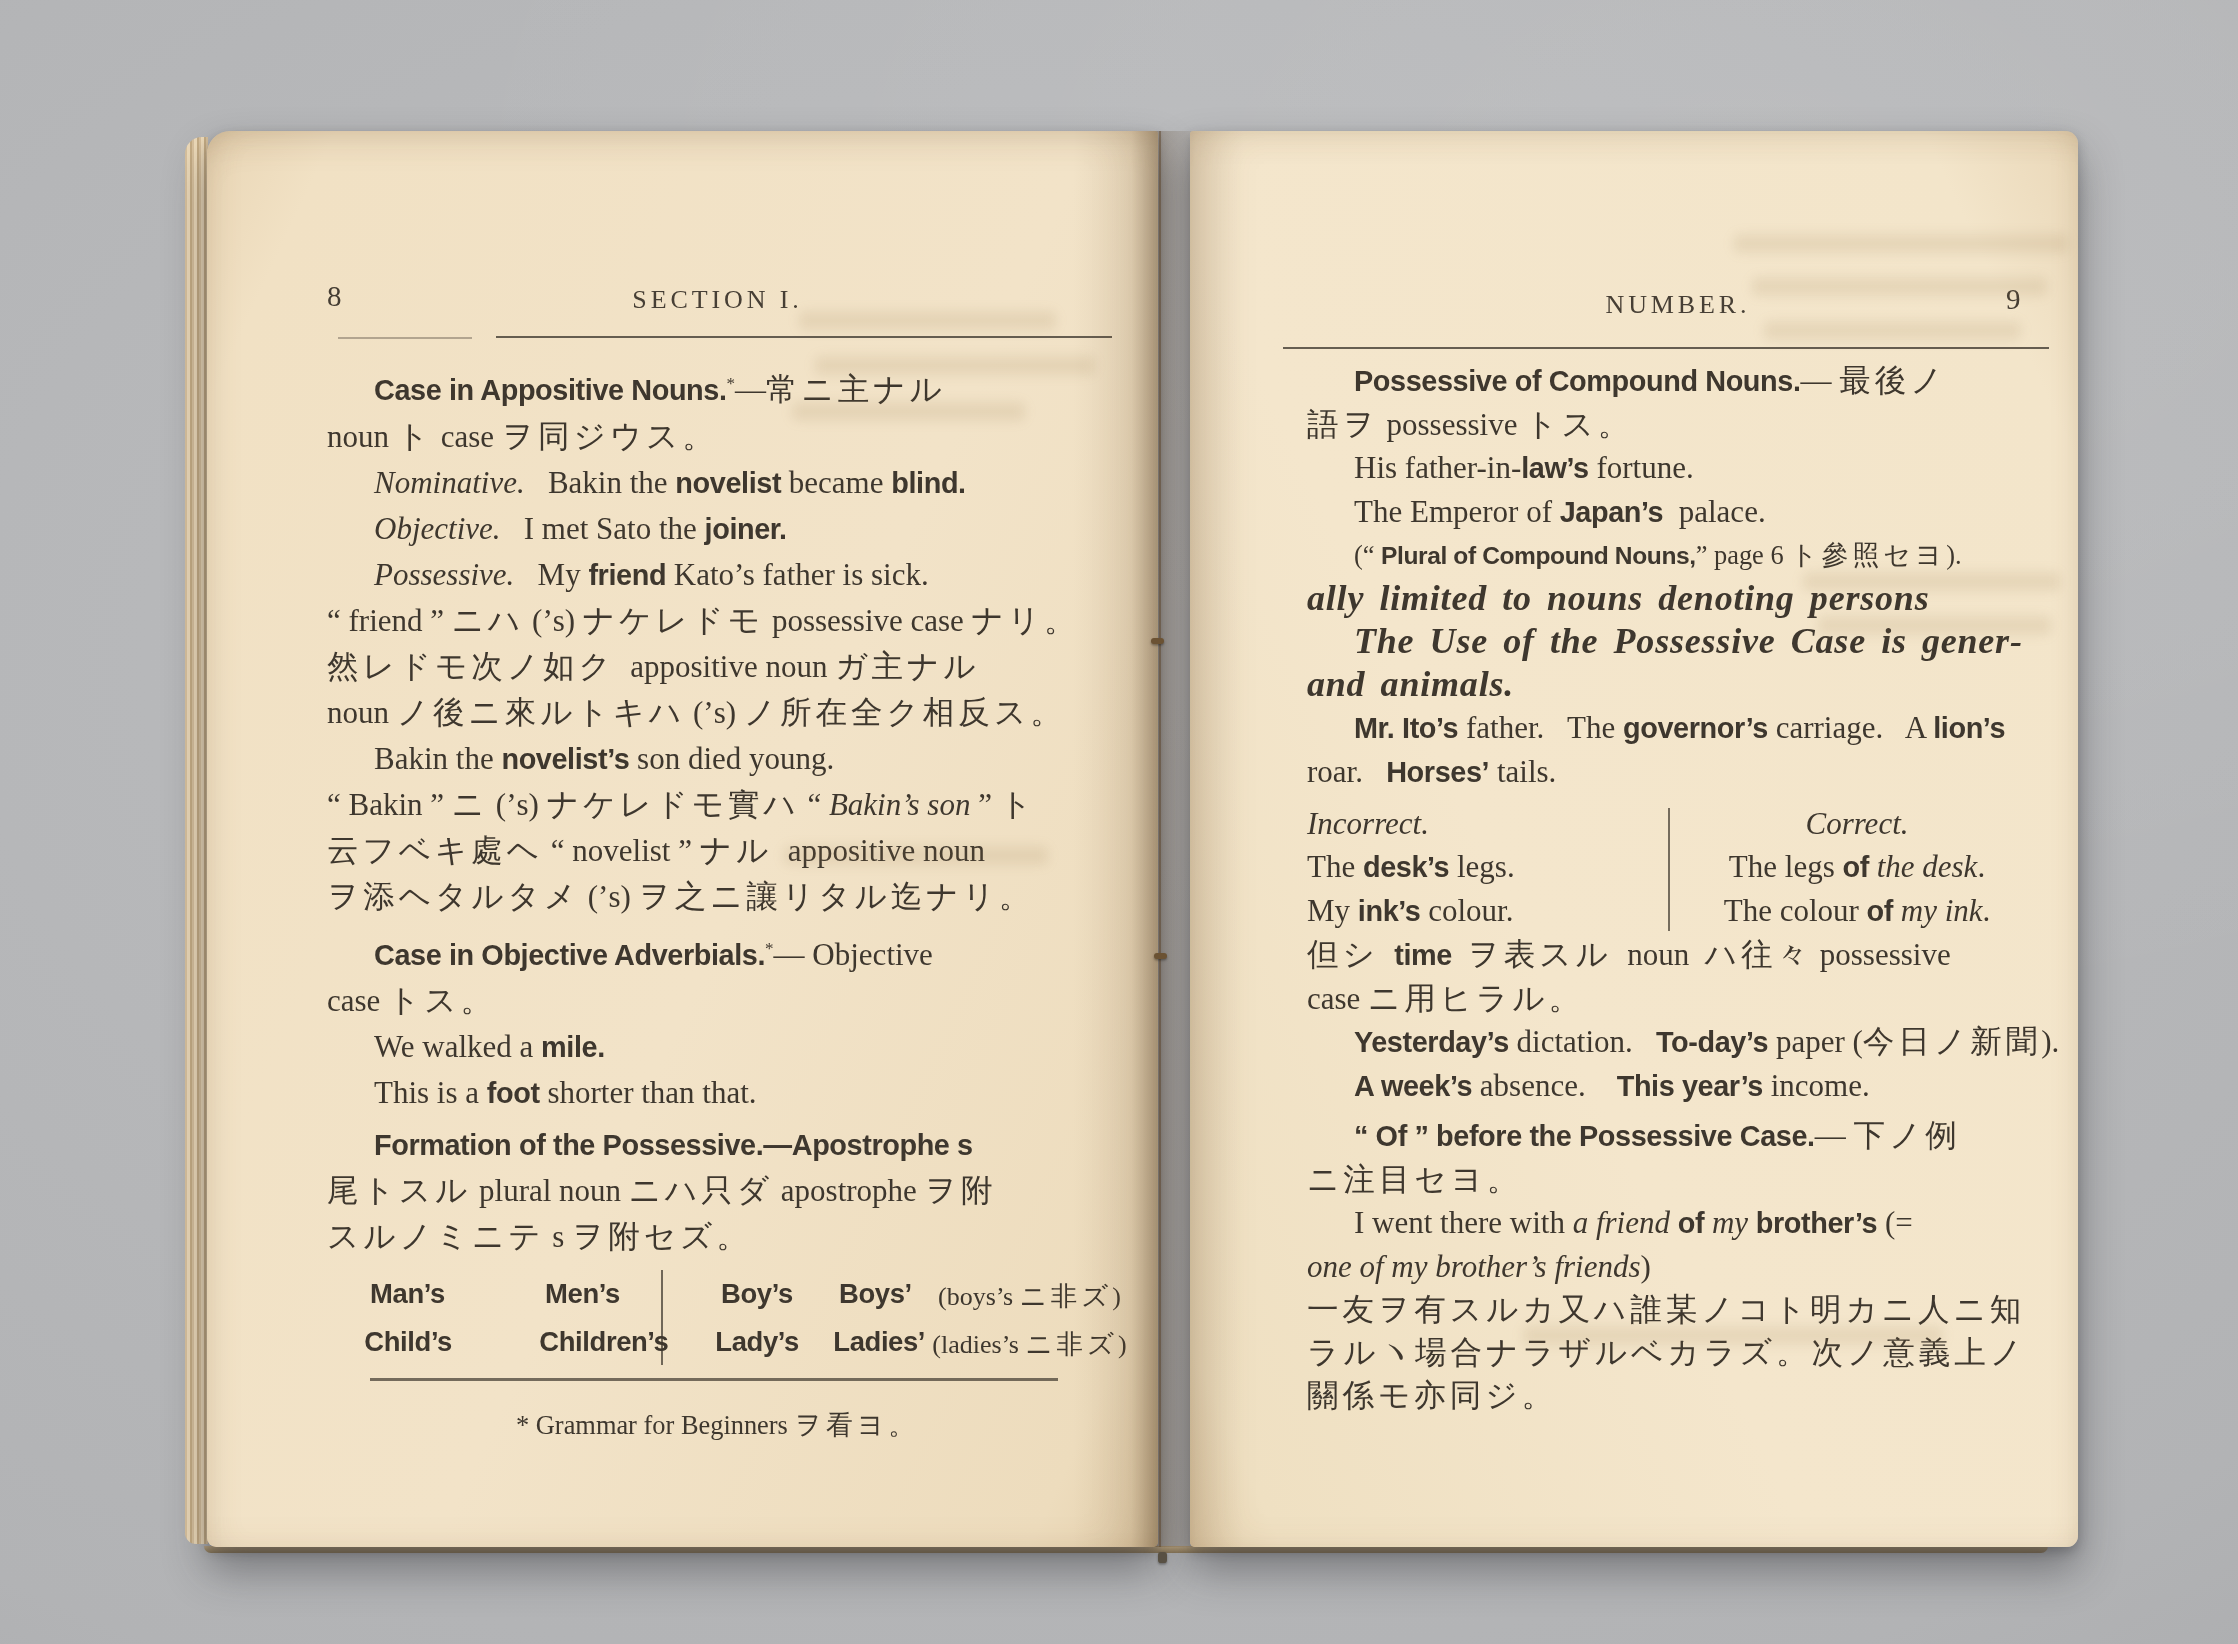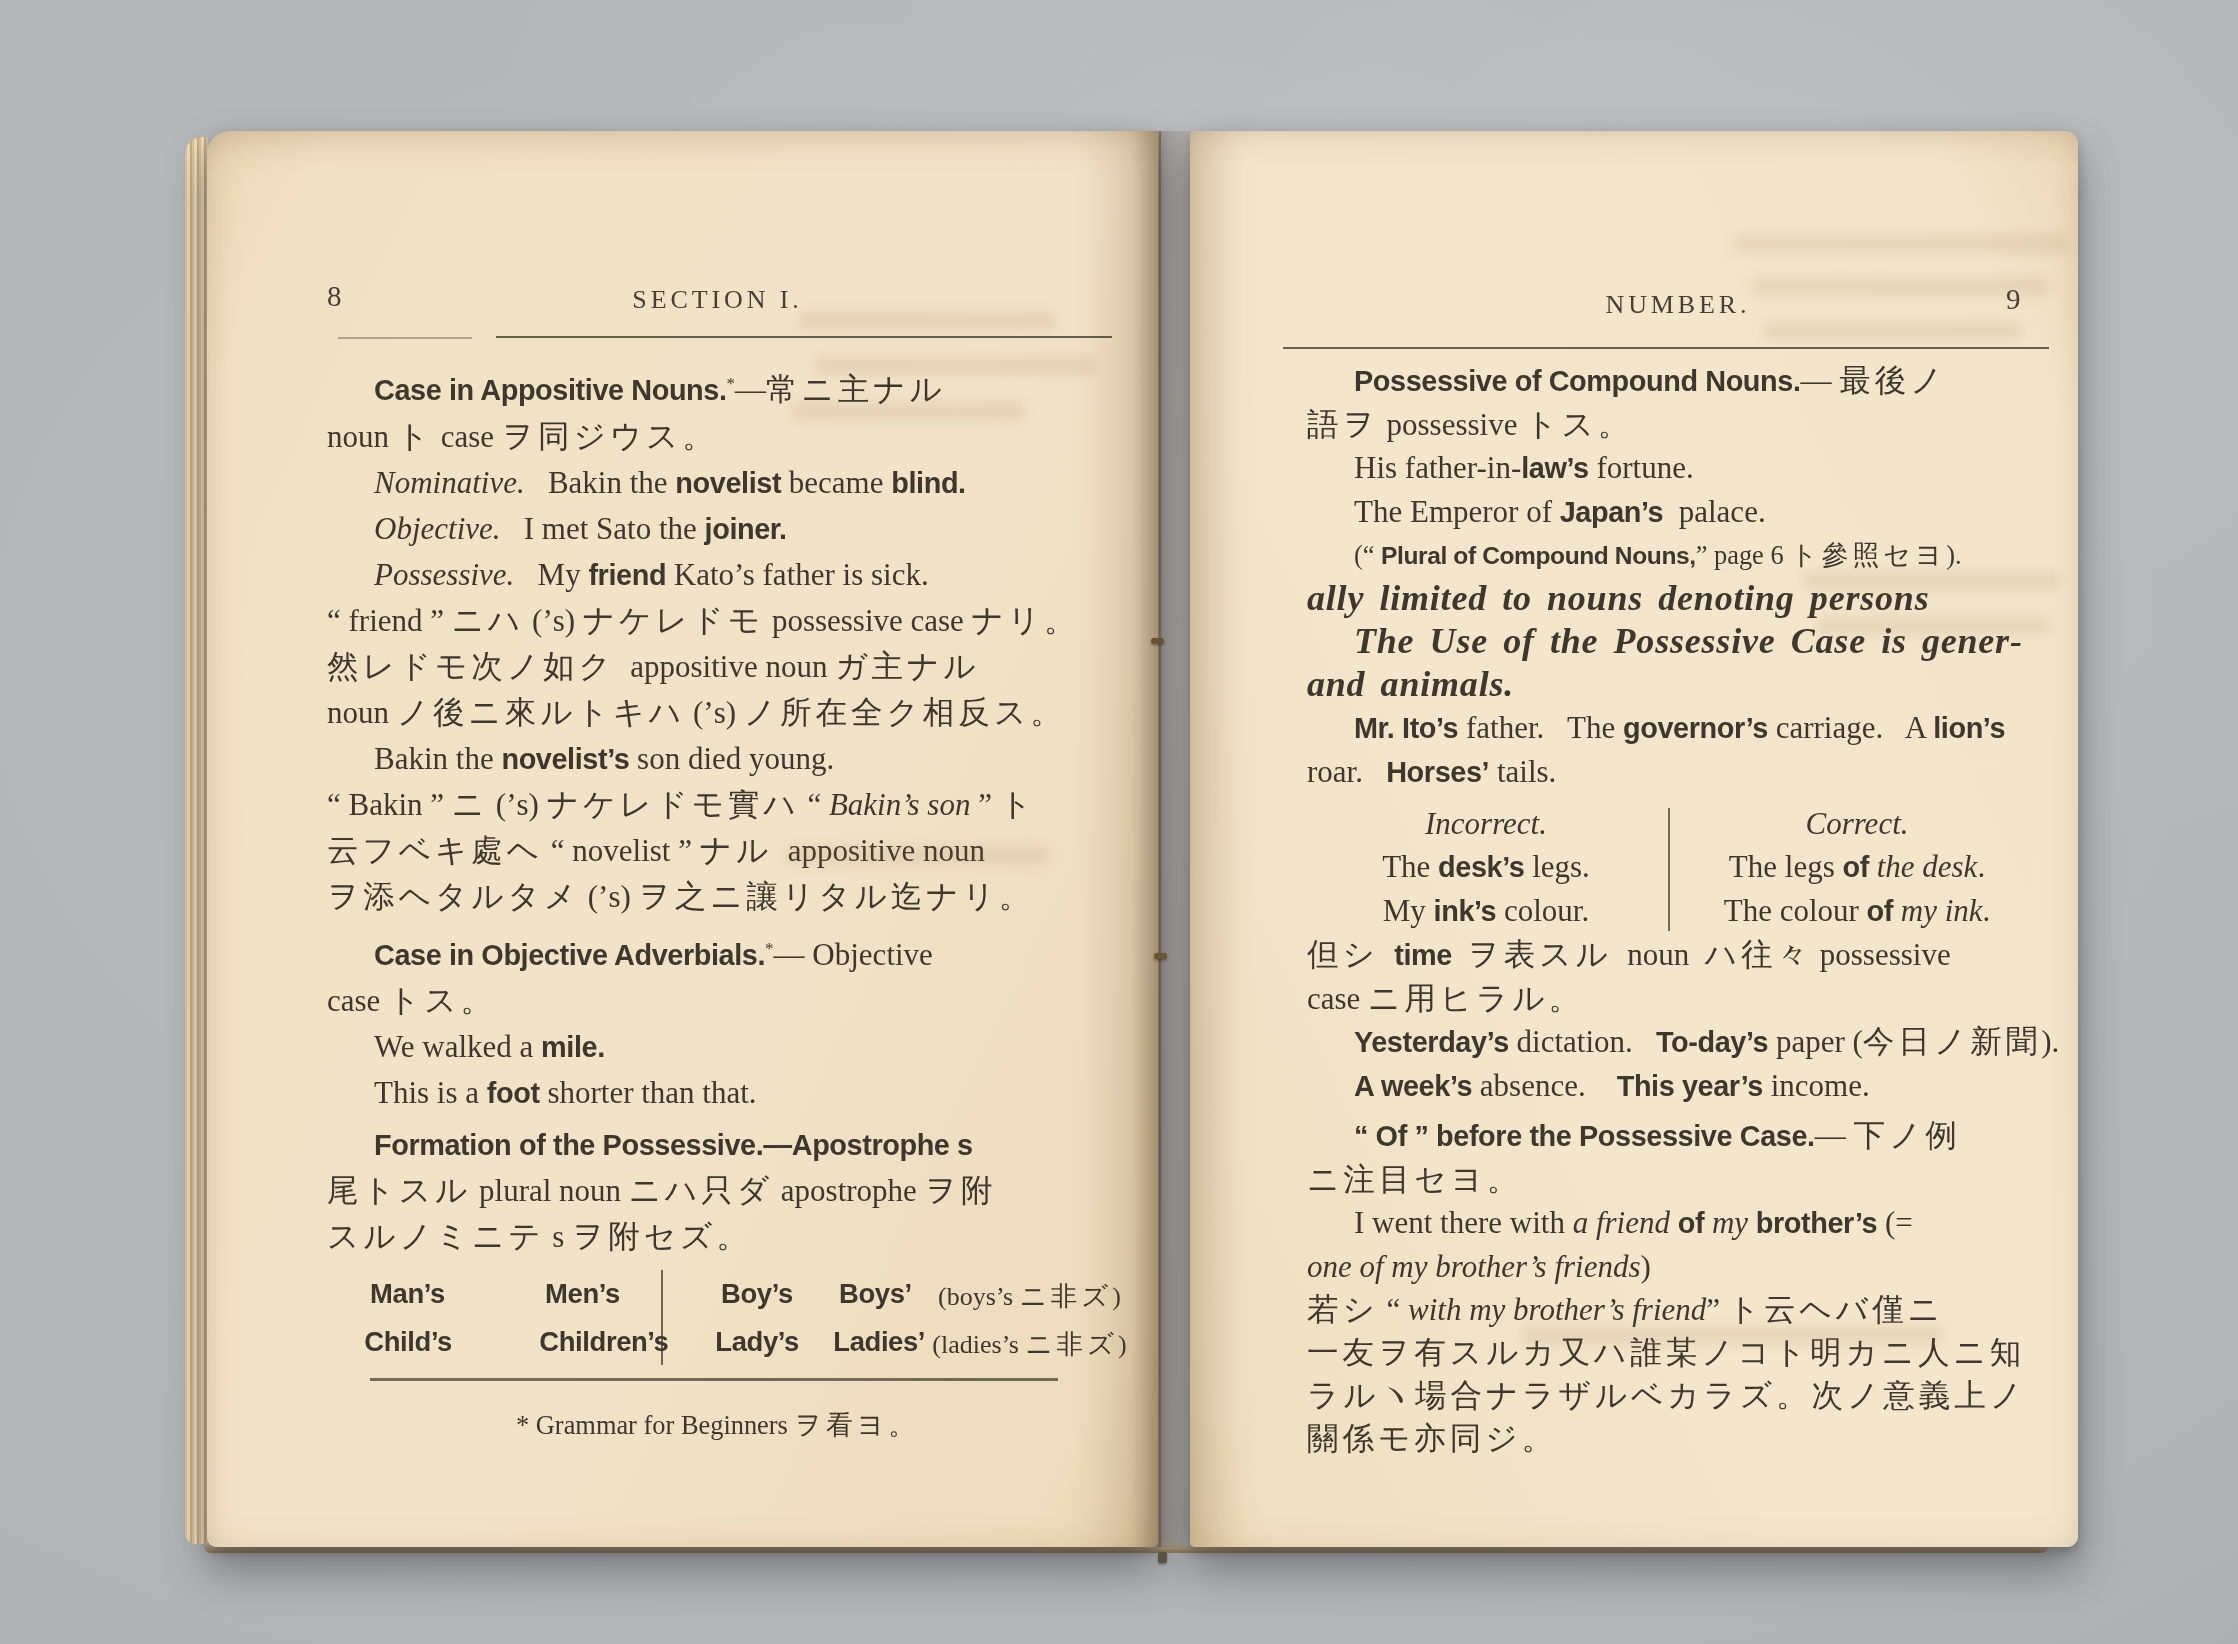--- a/index.html
+++ b/index.html
@@ -63,21 +63,21 @@
   .wc2{width:159px;}
   .wc3{width:118px;padding-left:17px;}
   .wc4{width:99px;}
   .wc5{flex:1;font-size:26px;padding-top:3.1px;}
   .wdiv{position:absolute;left:334px;top:-1.6px;width:1.6px;height:95px;background:rgba(62,55,46,.72);}
   .tbl-rule{margin-top:11px;margin-left:43px;width:688px;height:2.3px;background:rgba(62,55,46,.7);}
   .footnote{margin-top:26.4px;text-align:center;font-size:26.4px;white-space:pre;}
 
   .ctable{position:relative;margin-top:7.8px;}
   .crow{display:flex;font-size:31px;line-height:43px;white-space:pre;}
-  .ccell-l{width:358px;text-align:center;flex:none;}
+  .ccell-l{width:358px;flex:none;}
   .ccell-r{flex:1;text-align:center;}
   .cdiv{position:absolute;left:361px;top:6.2px;width:1.6px;height:123px;background:rgba(62,55,46,.7);}
 
   .ghost{position:absolute;height:19.4px;background:rgba(150,115,70,.13);filter:blur(5.4px);border-radius:6.2px;pointer-events:none;}
 </style>
 </head>
 <body>
 
 <div class="stage">
   <div class="book">
@@ -151,21 +151,20 @@
           </div>
         <div id="rightLower">
             <div class="line"><span class="sg sg-j">但シ</span><span class="sg sg-n">  </span><span class="sg sg-h">time</span><span class="sg sg-n">  </span><span class="sg sg-j">ヲ表スル</span><span class="sg sg-n">  noun  </span><span class="sg sg-j">ハ往々</span><span class="sg sg-n"> possessive</span></div>
             <div class="line"><span class="sg sg-n">case </span><span class="sg sg-j">ニ用ヒラル。</span></div>
             <div class="line ex"><span class="sg sg-h">Yesterday’s</span><span class="sg sg-n"> dictation.   </span><span class="sg sg-h">To-day’s</span><span class="sg sg-n"> paper (</span><span class="sg sg-j">今日ノ新聞</span><span class="sg sg-n">).</span></div>
             <div class="line ex"><span class="sg sg-h">A week’s</span><span class="sg sg-n"> absence.    </span><span class="sg sg-h">This year’s</span><span class="sg sg-n"> income.</span></div>
             <div class="line hd ind"><span class="sg sg-h">“ Of ” before the Possessive Case.</span><span class="sg sg-n">— </span><span class="sg sg-j">下ノ例</span></div>
             <div class="line"><span class="sg sg-j">ニ注目セヨ。</span></div>
             <div class="line ind"><span class="sg sg-n">I went there with </span><span class="sg sg-i">a friend</span><span class="sg sg-n"> </span><span class="sg sg-h">of</span><span class="sg sg-n"> </span><span class="sg sg-i">my</span><span class="sg sg-n"> </span><span class="sg sg-h">brother’s</span><span class="sg sg-n"> (=</span></div>
             <div class="line"><span class="sg sg-i">one of my brother’s friends</span><span class="sg sg-n">)</span></div>
-            <div class="line"><span class="sg sg-j">若シ</span><span class="sg sg-n"> “ </span><span class="sg sg-i">with my brother’s friend</span><span class="sg sg-n">” </span><span class="sg sg-j">ト云ヘバ僅ニ</span></div>
             <div class="line"><span class="sg sg-j">一友ヲ有スルカ又ハ誰某ノコト明カニ人ニ知</span></div>
             <div class="line"><span class="sg sg-j">ラルヽ場合ナラザルベカラズ。次ノ意義上ノ</span></div>
             <div class="line"><span class="sg sg-j">關係モ亦同ジ。</span></div>
           </div>
       </div>
       <div class="ghost" style="left:544px;top:103px;width:334px;"></div>
       <div class="ghost" style="left:562px;top:146px;width:295px;"></div>
       <div class="ghost" style="left:574px;top:190px;width:257px;"></div>
       <div class="ghost" style="left:613px;top:441px;width:257px;"></div>
       <div class="ghost" style="left:628px;top:485px;width:233px;"></div>

